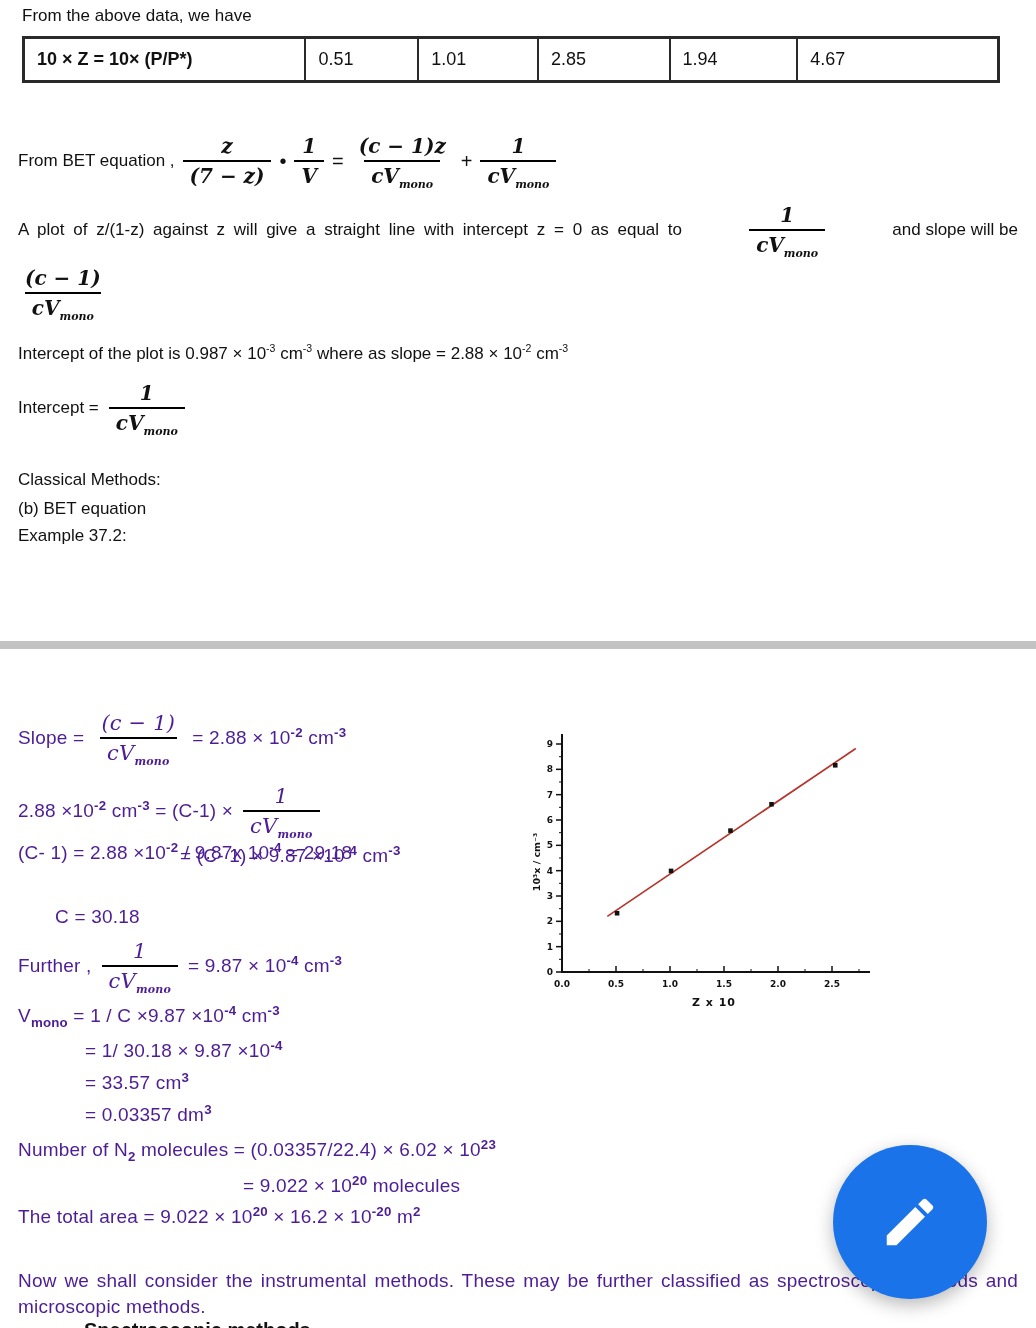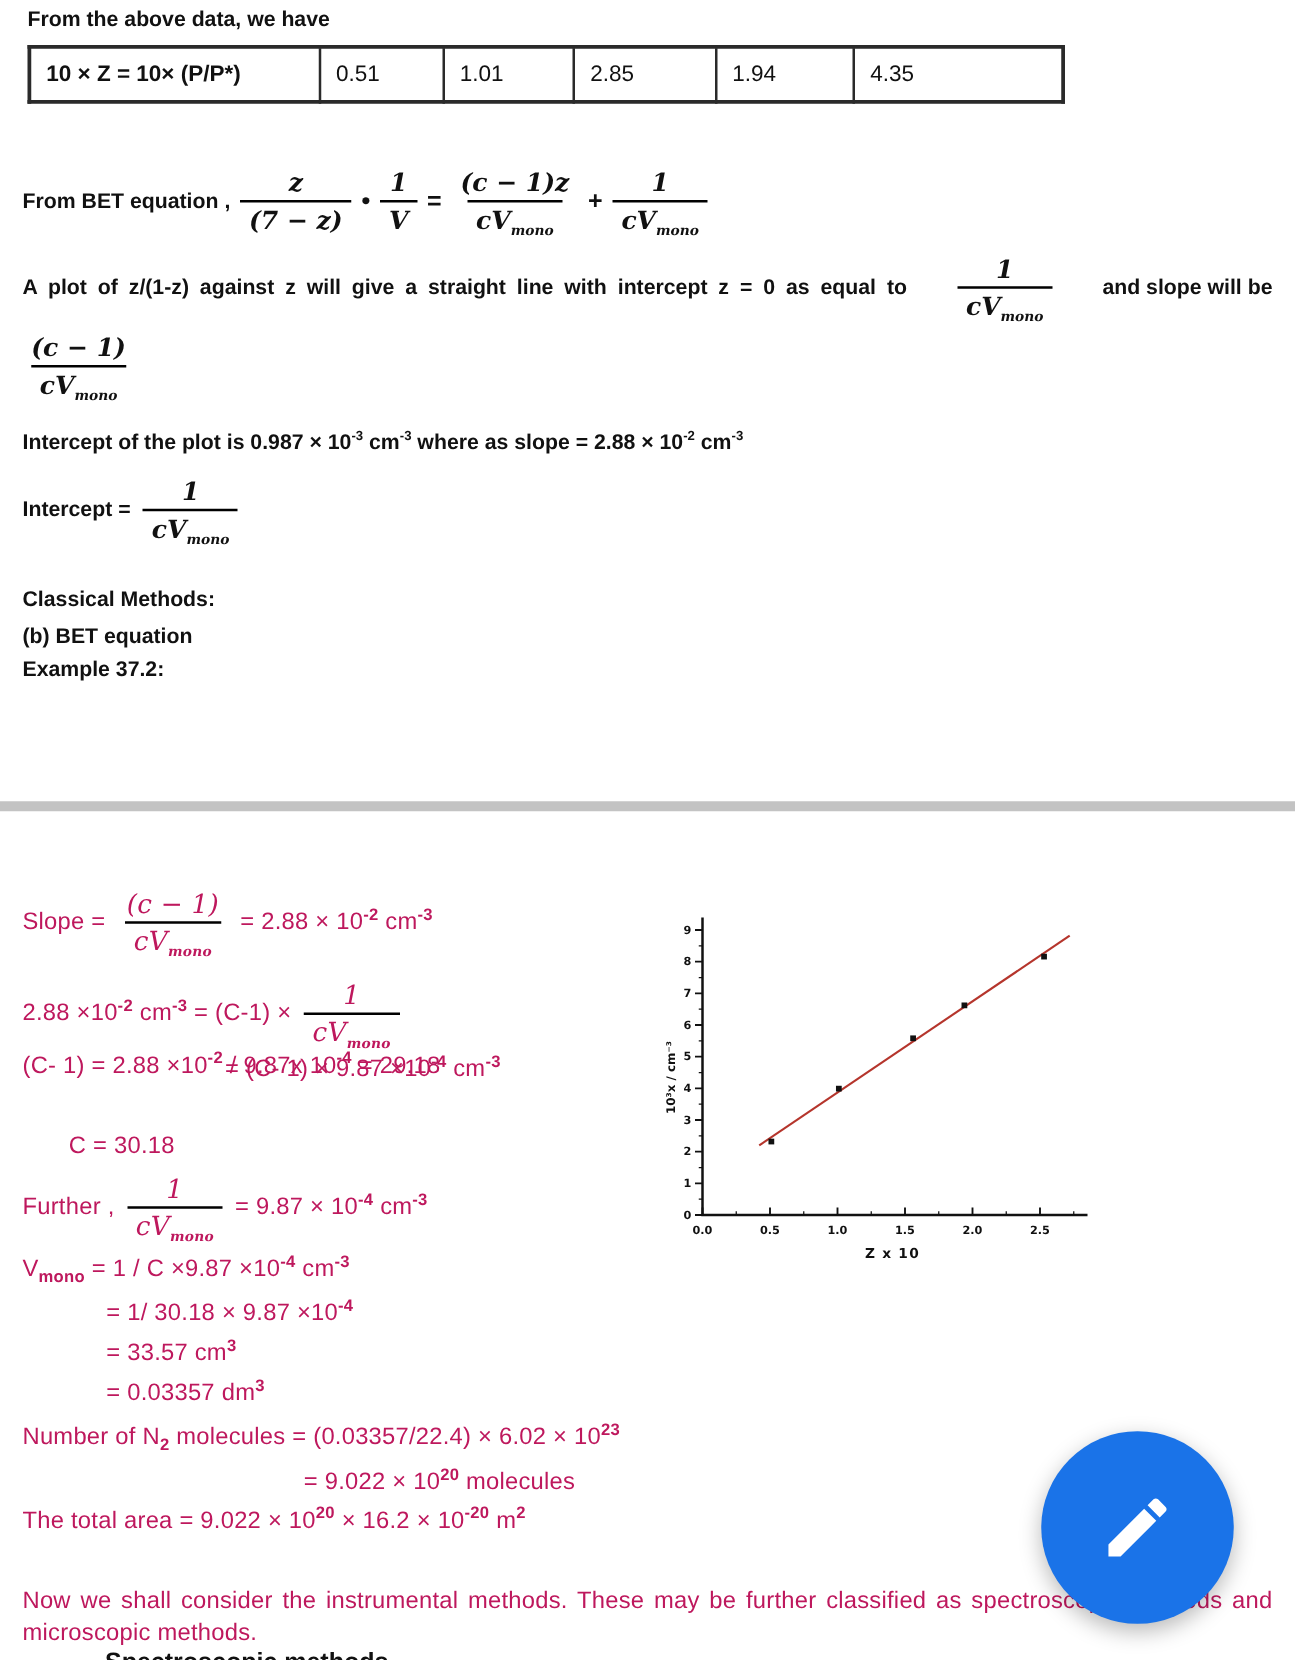--- a/index.html
+++ b/index.html
@@ -1,34 +1,34 @@
 <!DOCTYPE html>
 <html><head>
 <meta charset="utf-8">
 <style>
   html,body{margin:0;padding:0;background:#ffffff;}
   .page{position:relative;width:1036px;height:1328px;background:#fff;overflow:hidden;
         font-family:"Liberation Sans",sans-serif;color:#111;}
   .abs{position:absolute;}
   .row{position:absolute;display:flex;align-items:center;gap:10px;}
-  .b{font-weight:700;}
+  .b{font-weight:400;}
   .t17{font-size:17px;}
-  .sec2{font-size:19px;color:#be185d;letter-spacing:.2px;}
+  .sec2{font-size:19px;color:#4c1d95;letter-spacing:.2px;}
   sup{font-size:.62em;vertical-align:super;line-height:0;}
   sub{font-size:.62em;vertical-align:sub;line-height:0;}
   .sec2 sup,.sec2 sub{font-weight:700;font-size:.7em;}
   
   .frac{display:inline-flex;flex-direction:column;align-items:center;text-align:center;vertical-align:middle;}
   .frac .num{padding:0 7px 2px;}
   .frac .den{border-top:2px solid #000;padding:2px 7px 0;}
   .math{font-family:"DejaVu Serif",serif;font-style:italic;font-size:20px;font-weight:700;}
   .math sub{font-size:11px;}
   .sec2 .math{font-weight:400;font-size:21px;}
   
-  .data-table{position:absolute;left:22px;top:36px;width:830px;border-collapse:collapse;border:3px solid #2a2a2a;}
+  .data-table{position:absolute;left:22px;top:36px;width:978px;border-collapse:collapse;border:3px solid #2a2a2a;}
   .data-table td{border:2px solid #2a2a2a;height:41px;padding:0 4px 0 12px;font-size:18px;vertical-align:middle;}
   .data-table td.lbl{font-weight:700;}
   
   .justify{text-align:justify;text-justify:inter-word;}
   .spread{display:flex;justify-content:space-between;align-items:center;}
   .spread .ws{word-spacing:4px;}
   .divider{position:absolute;left:0;width:1036px;height:8px;background:#c3c3c3;}
   .closing{line-height:26px;}
   .cutoff{overflow:hidden;height:9px;font-weight:700;font-size:20px;}
   
@@ -54,21 +54,21 @@
         <col style="width:128px">
         <col style="width:202px">
     </colgroup>
     <tbody>
         <tr>
       <td class="lbl">10 × Z = 10× (P/P*)</td>
       <td>0.51</td>
       <td>1.01</td>
       <td>2.85</td>
       <td>1.94</td>
-      <td>4.35</td>
+      <td>4.67</td>
     </tr>
   </tbody>
     </table>
 
   <div class="row" style="left:18px;top:128px;height:66px;gap:8px">
     <span class="b t17">From BET equation ,</span>
     <span class="frac math">
       <span class="num">z</span>
       <span class="den">(7 − z)</span>
     </span>

